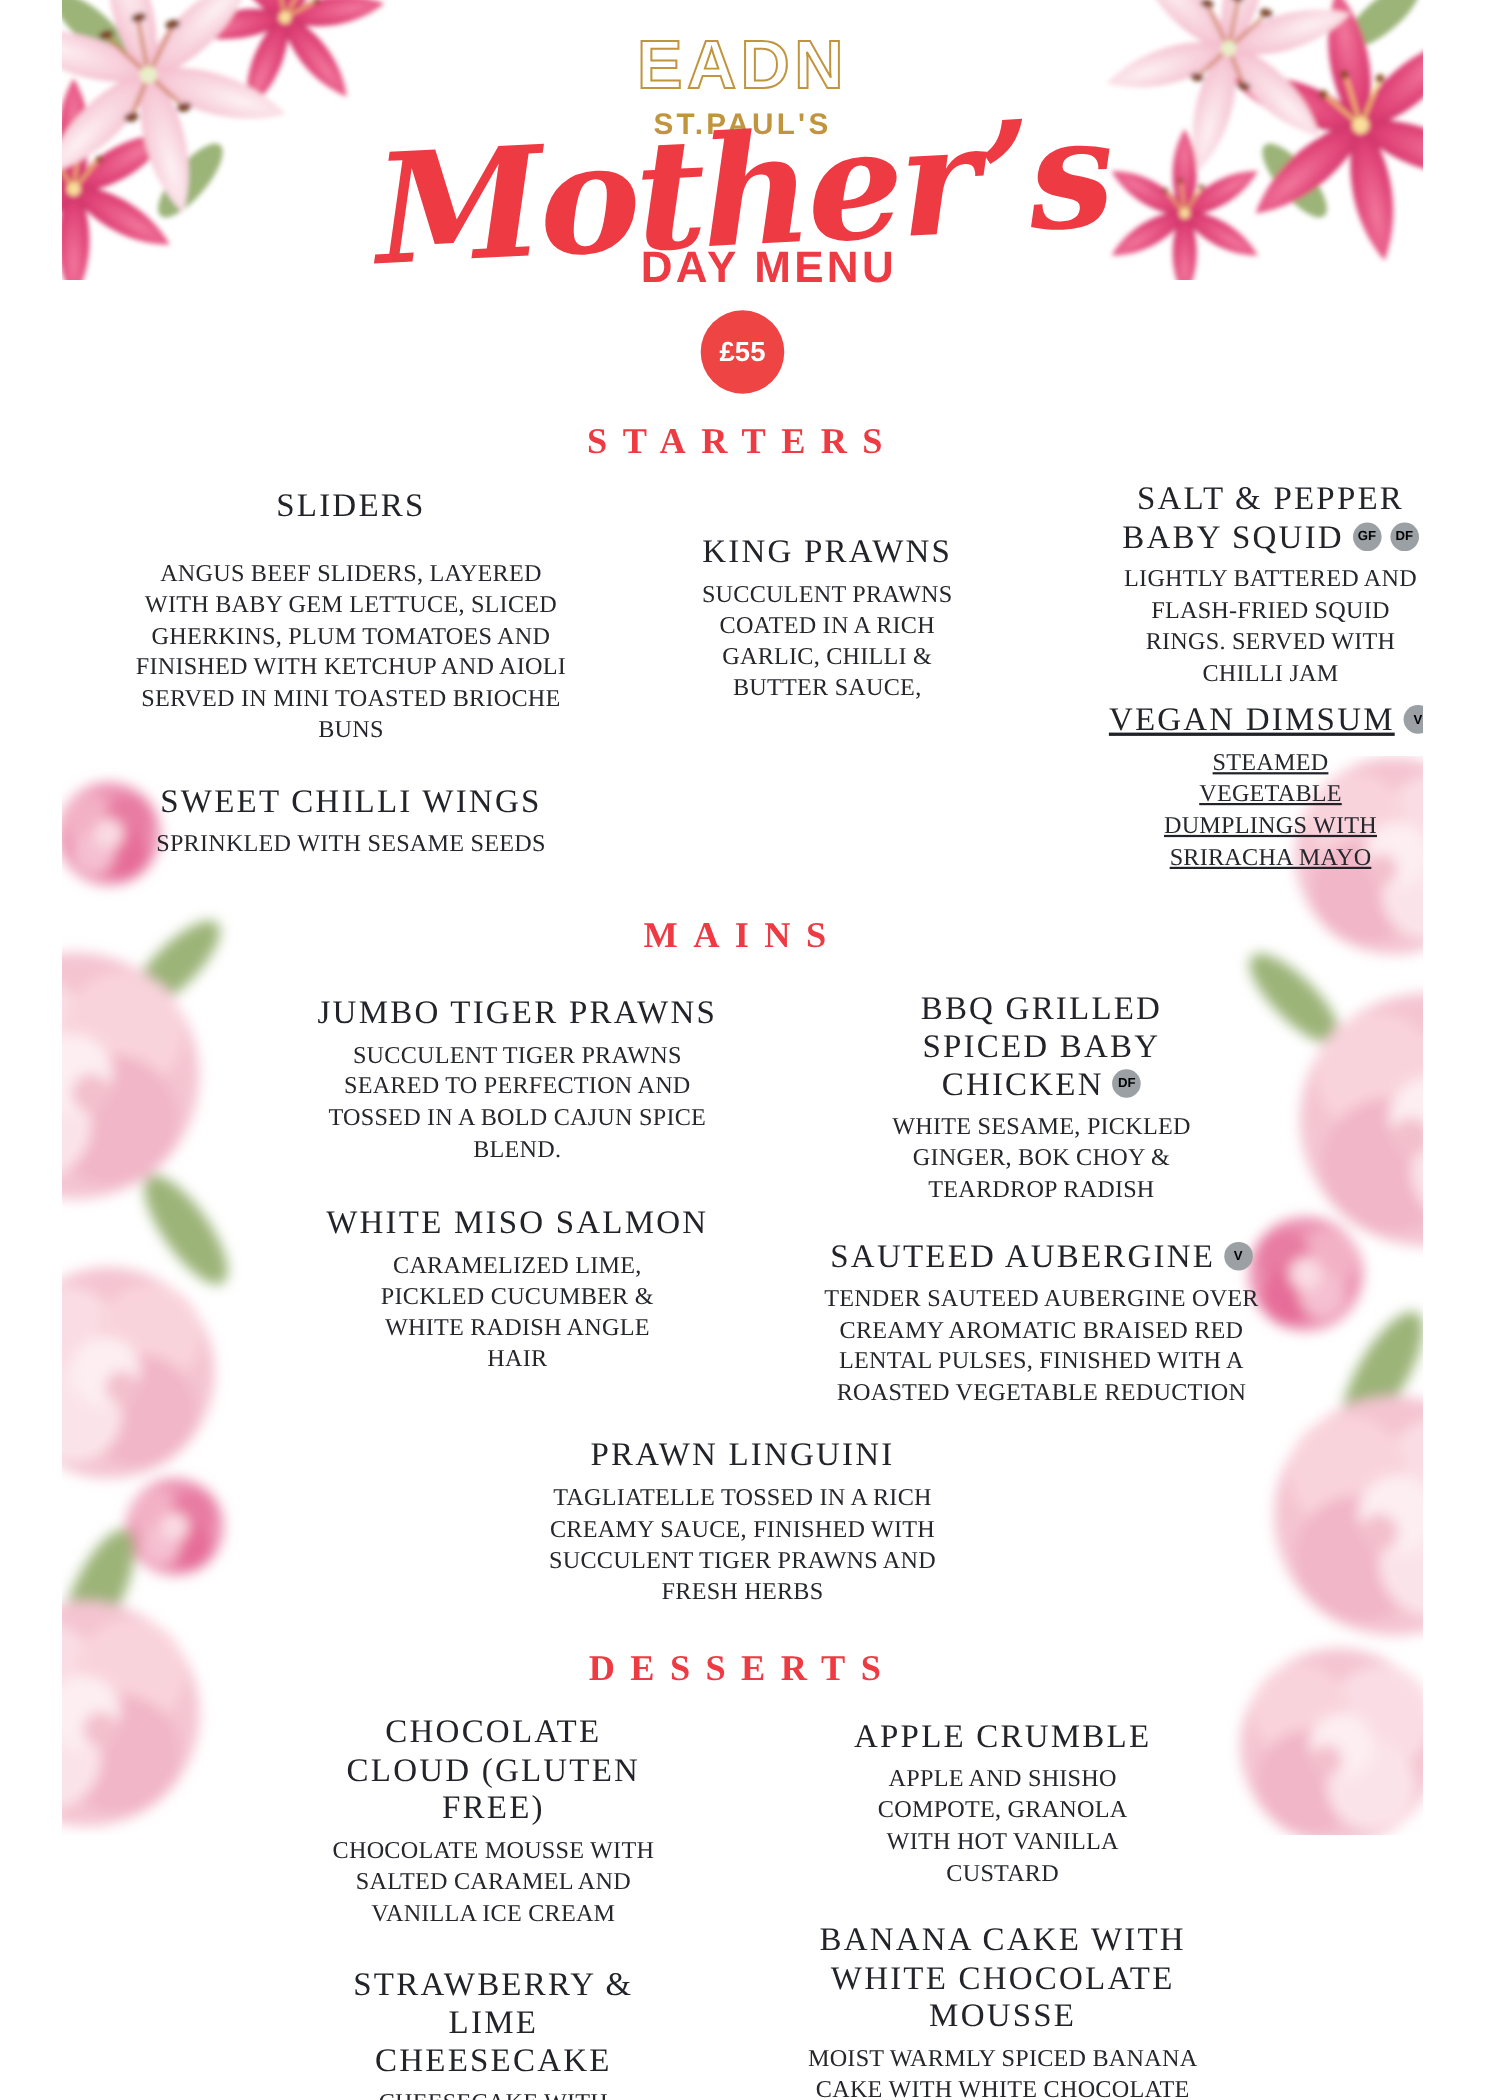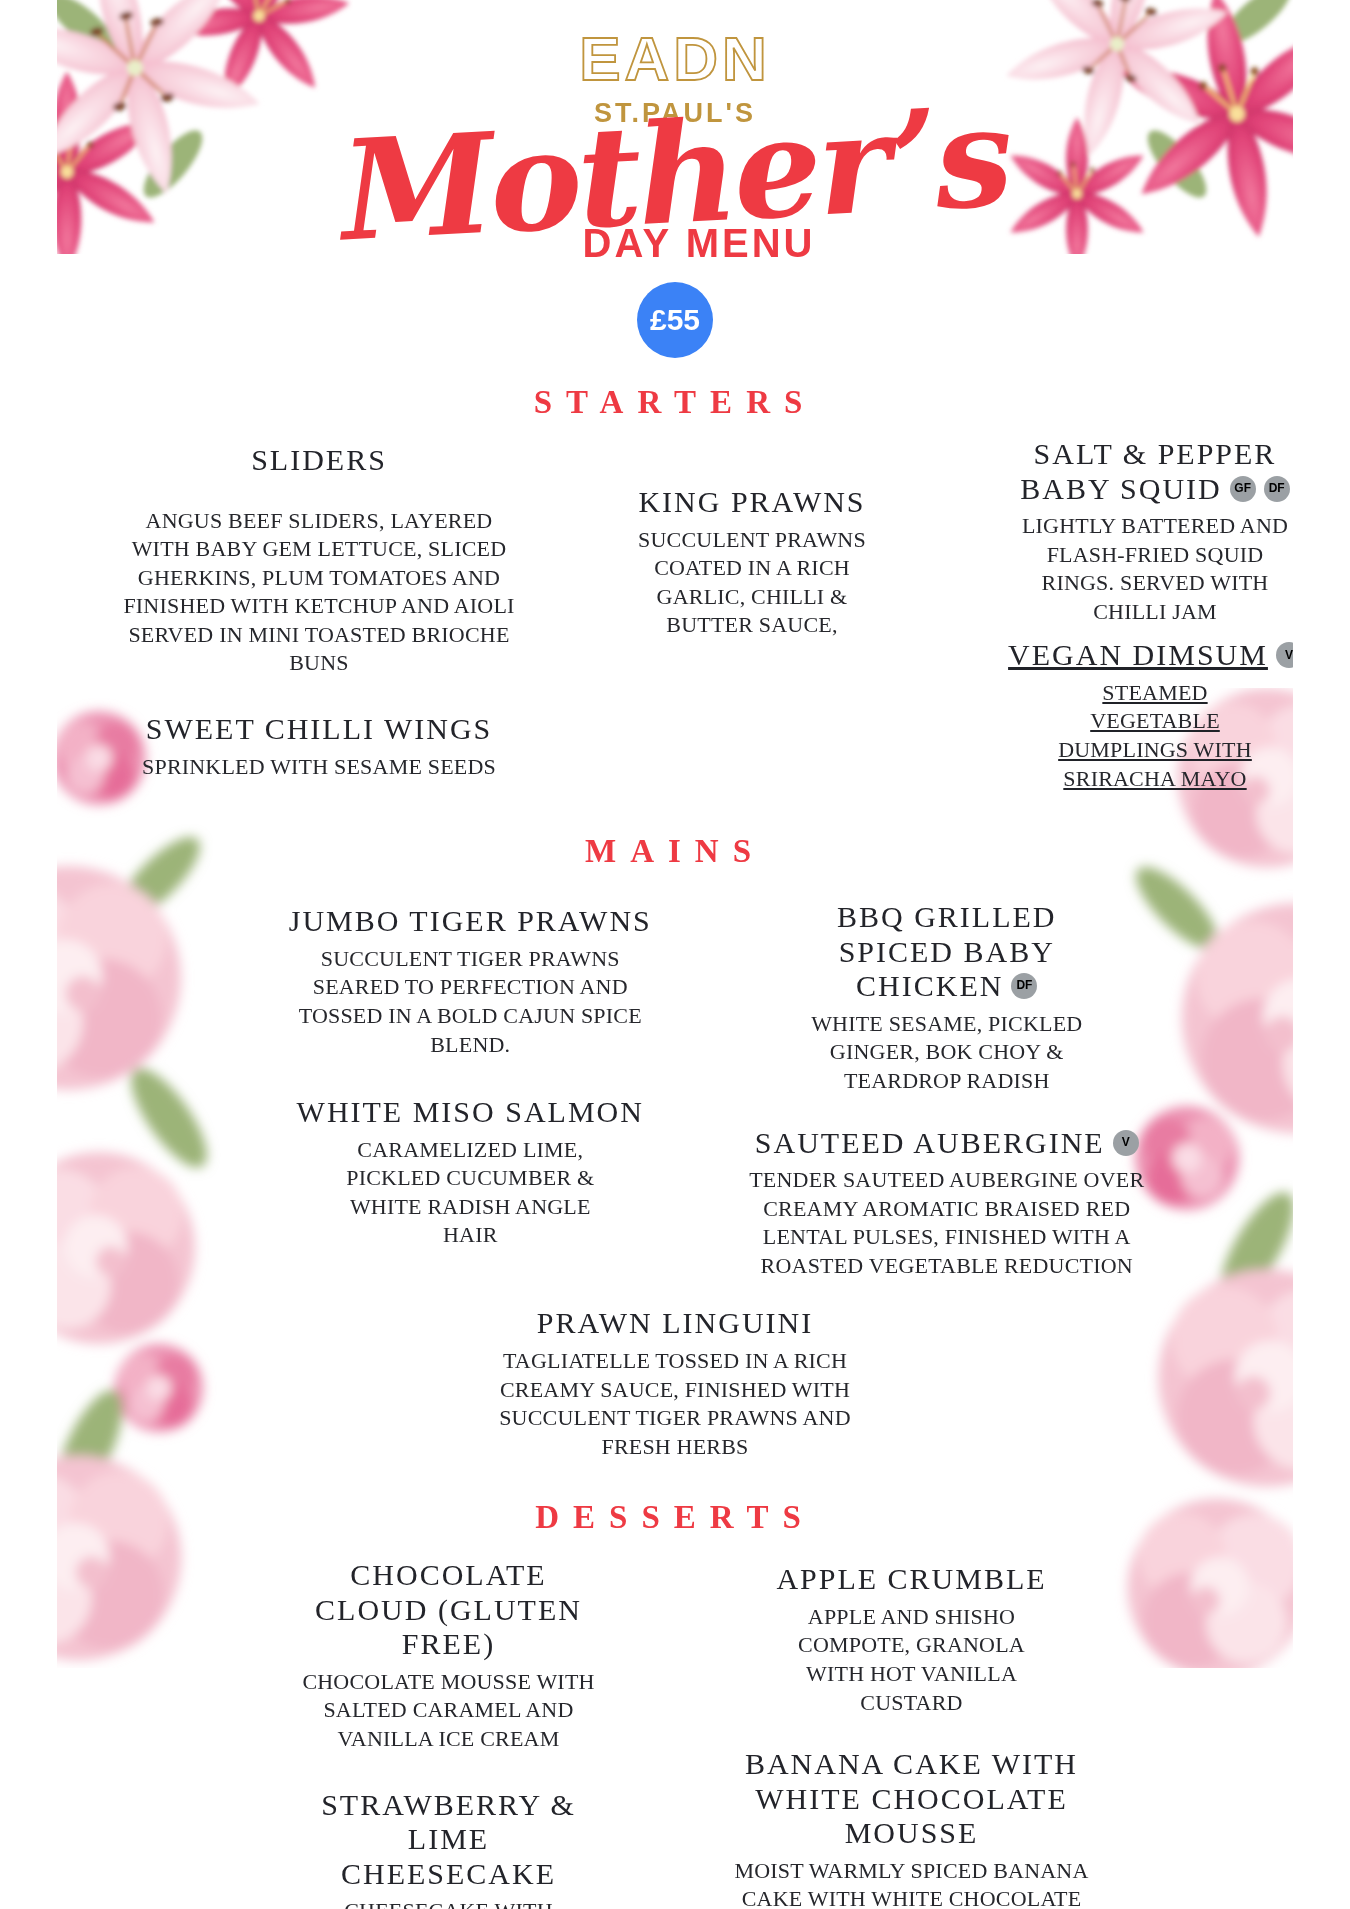--- a/index.html
+++ b/index.html
@@ -26,24 +26,24 @@
     font-size:138px; line-height:1; text-align:center;
     margin-top:-24px; transform:rotate(-3deg);
     letter-spacing:-4px; white-space:nowrap;
   }
   .day-menu {
     font-family:"Liberation Sans","DejaVu Sans",sans-serif;
     font-weight:bold; color:#ee3a43; font-size:40px; letter-spacing:3px;
     text-align:center; margin-top:-22px;padding-left:48px;
   }
   .price-circle {
-    width:76px; height:76px; border-radius:50%; background:#3b82f6;
+    width:76px; height:76px; border-radius:50%; background:#ef4444;
     margin:16px auto 0; display:flex; align-items:center; justify-content:center;
     color:#ffffff; font-family:"Liberation Sans","DejaVu Sans",sans-serif;
-    font-weight:bold; font-size:30px;
+    font-weight:bold; font-size:25px;
   }
 
   
   .sec-h {
     color:#ee3a43; font-weight:bold; font-size:33px; letter-spacing:14px;
     text-align:center;
   }
   .sec-h.starters { margin-top:26px; }
   .sec-h.mains    { margin-top:40px; }
   .sec-h.desserts { margin-top:38px; }

